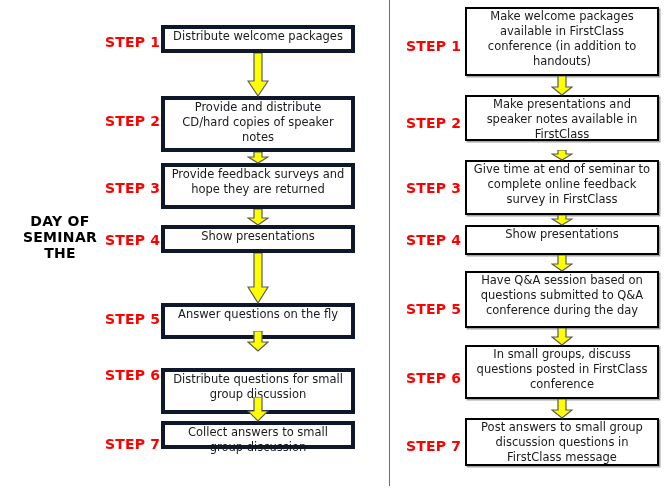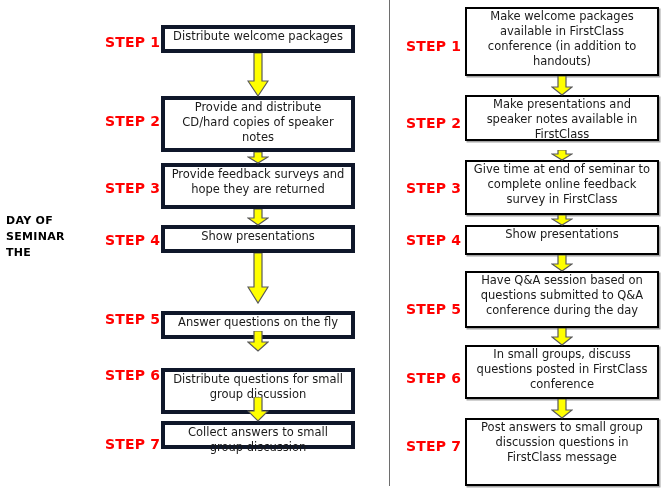--- a/index.html
+++ b/index.html
@@ -30,22 +30,22 @@
     height: 486px;
     background: #6e6e6e;
   }
 
   
   .section-label {
     position: absolute;
     left: 6px;
     top: 213px;
     width: 108px;
-    text-align: left;
-    font-size: 11px;
+    text-align: center;
+    font-size: 14px;
     font-weight: bold;
     color: #000000;
     line-height: 16px;
     letter-spacing: 0.3px;
   }
   .section-label div { white-space: nowrap; }
 
   
   .step-label {
     position: absolute;
@@ -121,21 +121,21 @@
   </div>
   <div class="node left-col" style="top:96px;  height:56px">
     <span class="txt">Provide and distribute CD/hard copies of speaker notes</span>
   </div>
   <div class="node left-col" style="top:163px; height:46px">
     <span class="txt">Provide feedback surveys and hope they are returned</span>
   </div>
   <div class="node left-col" style="top:225px; height:28px">
     <span class="txt">Show presentations</span>
   </div>
-  <div class="node left-col" style="top:311px; height:28px">
+  <div class="node left-col" style="top:303px; height:36px">
     <span class="txt">Answer questions on the fly</span>
   </div>
   <div class="node left-col" style="top:368px; height:46px">
     <span class="txt">Distribute questions for small group discussion</span>
   </div>
   <div class="node left-col" style="top:421px; height:28px">
     <span class="txt">Collect answers to small group discussion</span>
   </div>
 
   <div class="arrow left-col" style="top:53px; height:44px">
@@ -188,21 +188,21 @@
   </div>
   <div class="node right-col" style="top:225px; height:30px">
     <span class="txt">Show presentations</span>
   </div>
   <div class="node right-col" style="top:271px; height:57px">
     <span class="txt">Have Q&amp;A session based on questions submitted to Q&amp;A conference during the day</span>
   </div>
   <div class="node right-col" style="top:345px; height:54px">
     <span class="txt">In small groups, discuss questions posted in FirstClass conference</span>
   </div>
-  <div class="node right-col" style="top:418px; height:68px">
+  <div class="node right-col" style="top:418px; height:48px">
     <span class="txt">Post answers to small group discussion questions in FirstClass message</span>
   </div>
 
   <div class="arrow right-col" style="top:76px; height:20px">
     <svg viewBox="0 0 22 20" preserveAspectRatio="none">
       <polygon points="7,0 15,0 15,11 21,11 11,19 1,11 7,11" fill="#ffff00" stroke="#595959" stroke-width="1.2"></polygon>
     </svg>
   </div>
   <div class="arrow right-col" style="top:150px; height:11px">
     <svg viewBox="0 0 22 11" preserveAspectRatio="none">

